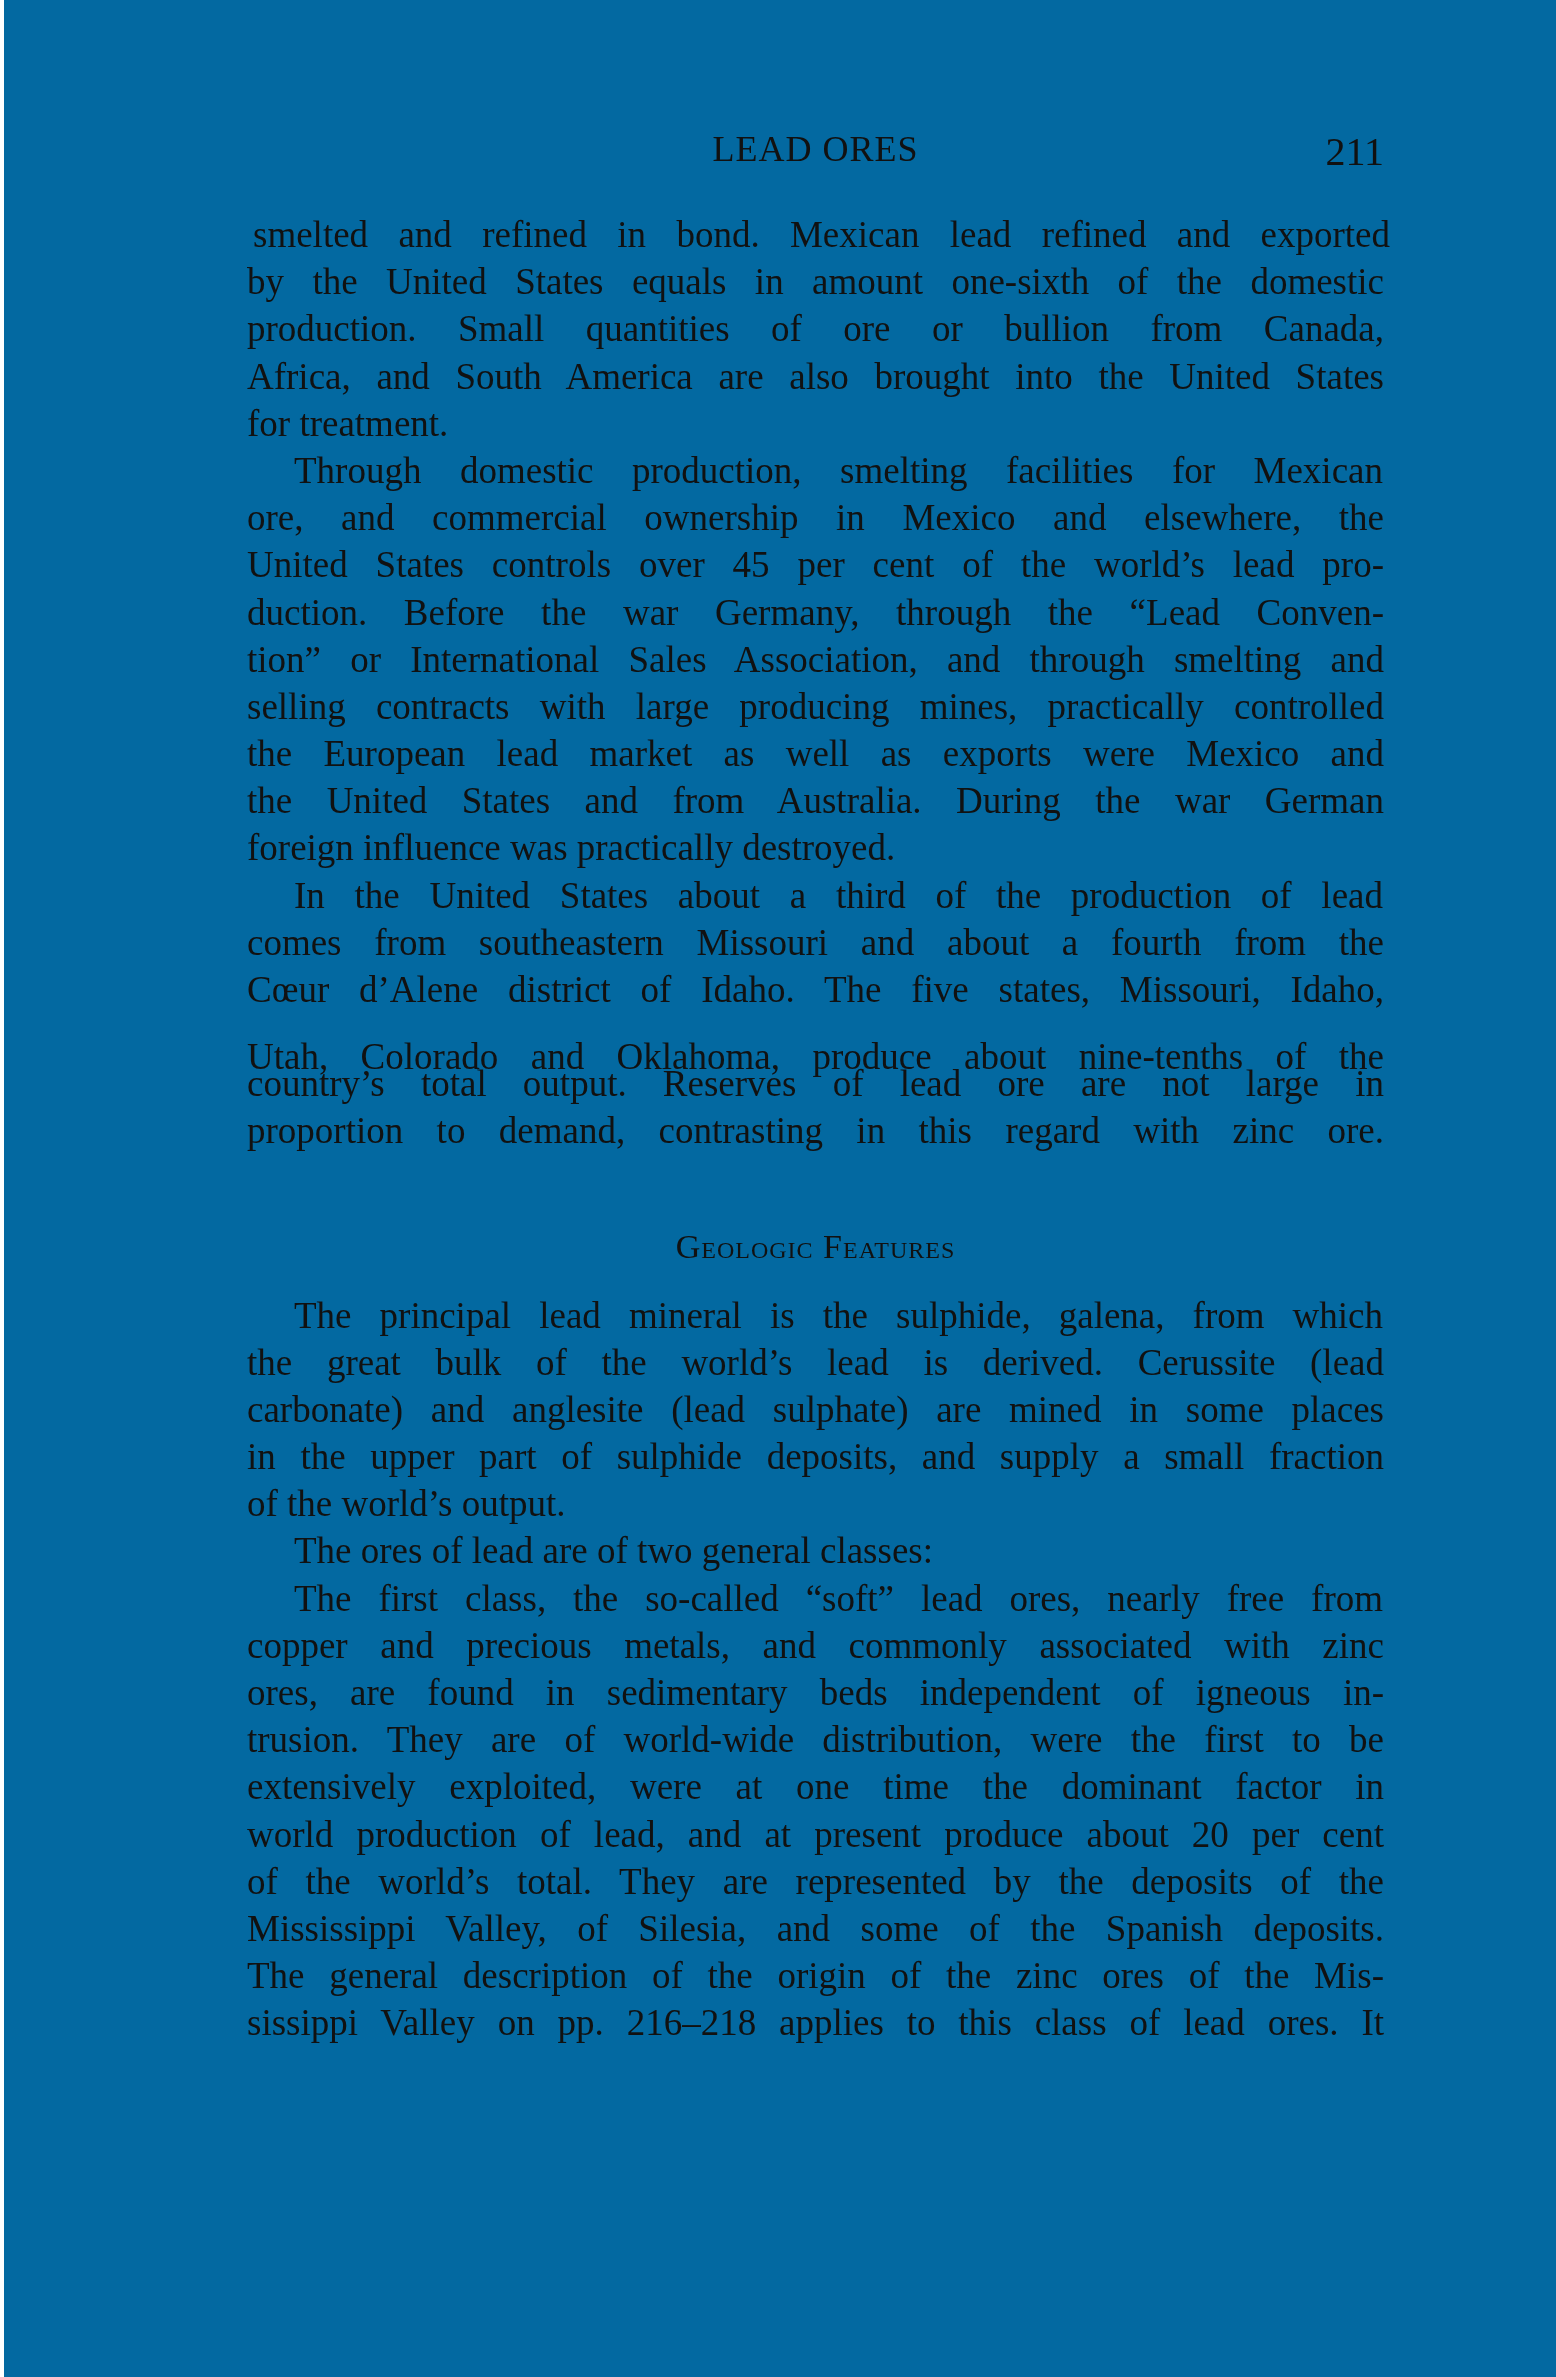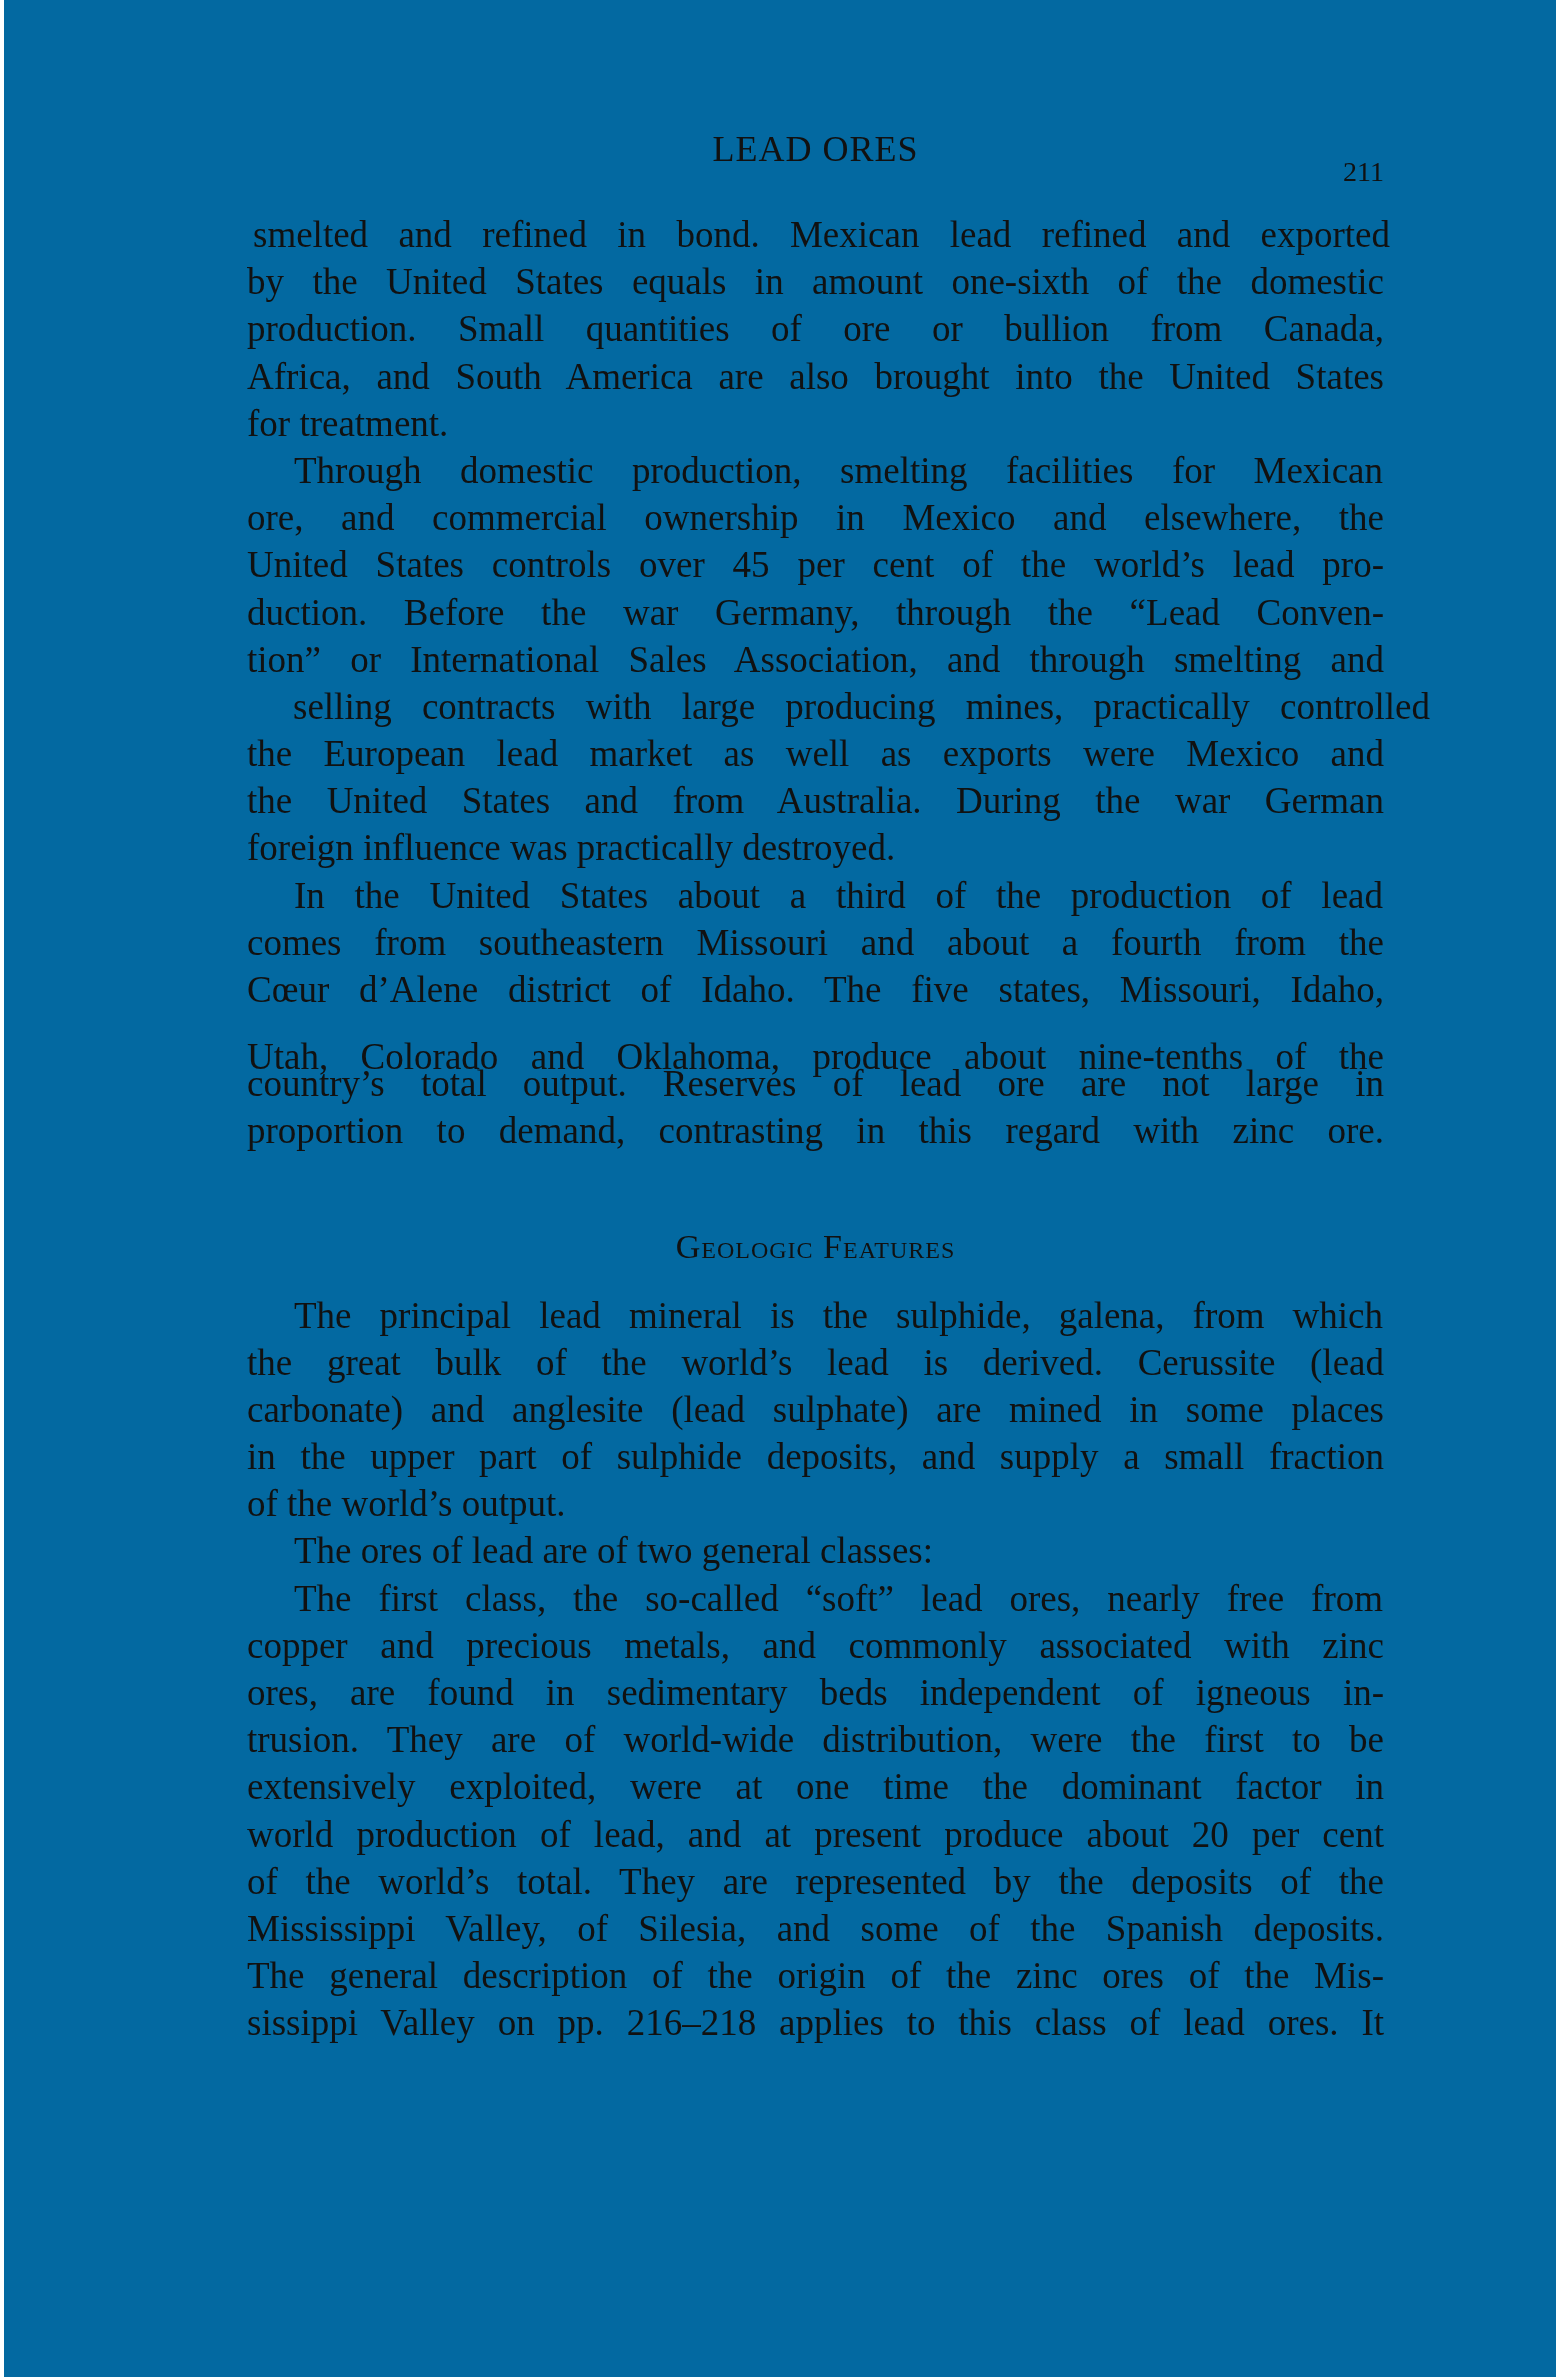--- a/index.html
+++ b/index.html
@@ -1,21 +1,21 @@
 <!DOCTYPE html>
 <html style="font-size:15px"><head>
 <meta charset="utf-8">
 <style>
   html, body { margin: 0; padding: 0; background: #ffffff; }
   body { width: 1557px; height: 2378px; position: relative; overflow: hidden; }
   .page { position: absolute; left: 4px; top: 0; width: 1557px; height: 2378px; background: #0369a1; color: #111111;
           font-family: "Liberation Serif", "DejaVu Serif", serif; }
   .running-head { position: absolute; top: 122px; left: 243px; width: 1137px; height: 53px; }
   .running-title { position: absolute; left: 0; right: 0; text-align: center; font-size: 36px; letter-spacing: 1px; top: 5.7px; }
-  .page-number { position: absolute; right: 0; top: 5.7px; font-size: 28px; margin-top: 28px; }
+  .page-number { position: absolute; right: 0; top: 5.7px; font-size: 40px; }
   .line { position: absolute; left: 243px; width: 1137px; font-size: 37px; line-height: 47px; height: 47px;
           white-space: nowrap; text-align: justify; text-align-last: justify; }
   .line.last { text-align-last: left; }
   .section-heading { position: absolute; top: 1208px; left: 243px; width: 1137px; text-align: center;
                      font-size: 34px; font-variant: small-caps; letter-spacing: 1px; margin-top: 20px; }
 </style>
 </head>
 <body>
 
 <div class="page">
@@ -28,21 +28,21 @@
       <div class="line" style="top: 211px; margin-left: 6px;">smelted and refined in bond.  Mexican lead refined and exported</div>
       <div class="line" style="top: 258px;">by the United States equals in amount one-sixth of the domestic</div>
       <div class="line" style="top: 305px;">production.  Small quantities of ore or bullion from Canada,</div>
       <div class="line" style="top: 353px;">Africa, and South America are also brought into the United States</div>
       <div class="line last" style="top: 400px;">for treatment.</div>
       <div class="line" style="top: 447px; left: 290px; width: 1089px;">Through domestic production, smelting facilities for Mexican</div>
       <div class="line" style="top: 494px;">ore, and commercial ownership in Mexico and elsewhere, the</div>
       <div class="line" style="top: 541px;">United States controls over 45 per cent of the world’s lead pro-</div>
       <div class="line" style="top: 589px;">duction.  Before the war Germany, through the “Lead Conven-</div>
       <div class="line" style="top: 636px;">tion” or International Sales Association, and through smelting and</div>
-      <div class="line" style="top: 683px; margin-left: 46px;">selling contracts with large producing mines, practically controlled</div>
+      <div class="line" style="top: 683px;">selling contracts with large producing mines, practically controlled</div>
       <div class="line" style="top: 730px;">the European lead market as well as exports were Mexico and</div>
       <div class="line" style="top: 777px;">the United States and from Australia.  During the war German</div>
       <div class="line last" style="top: 824px;">foreign influence was practically destroyed.</div>
       <div class="line" style="top: 872px; left: 290px; width: 1089px;">In the United States about a third of the production of lead</div>
       <div class="line" style="top: 919px;">comes from southeastern Missouri and about a fourth from the</div>
       <div class="line" style="top: 966px;">Cœur d’Alene district of Idaho.  The five states, Missouri, Idaho,</div>
       <div class="line" style="top: 1013px; margin-top: 20px;">Utah, Colorado and Oklahoma, produce about nine-tenths of the</div>
       <div class="line" style="top: 1060px;">country’s total output.  Reserves of lead ore are not large in</div>
       <div class="line" style="top: 1107px;">proportion to demand, contrasting in this regard with zinc ore.</div>
     </div>

